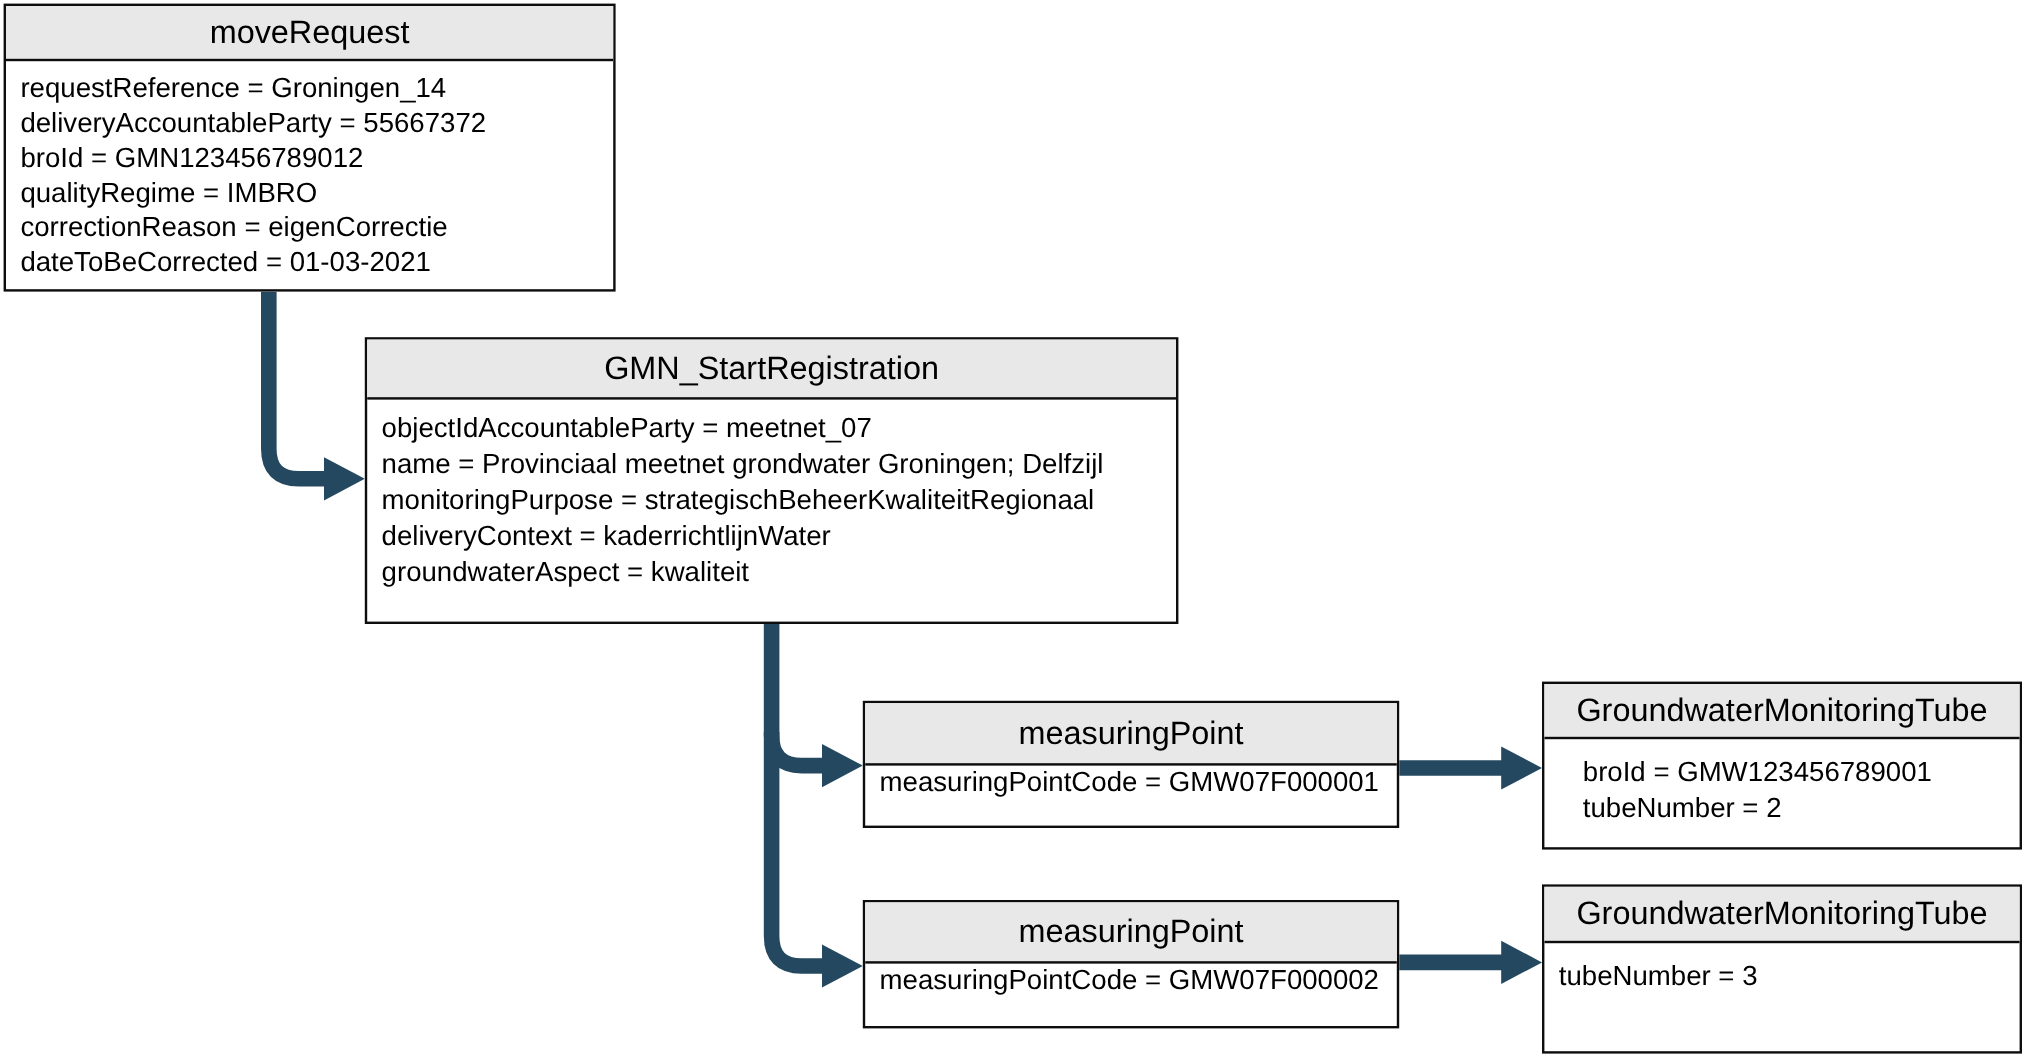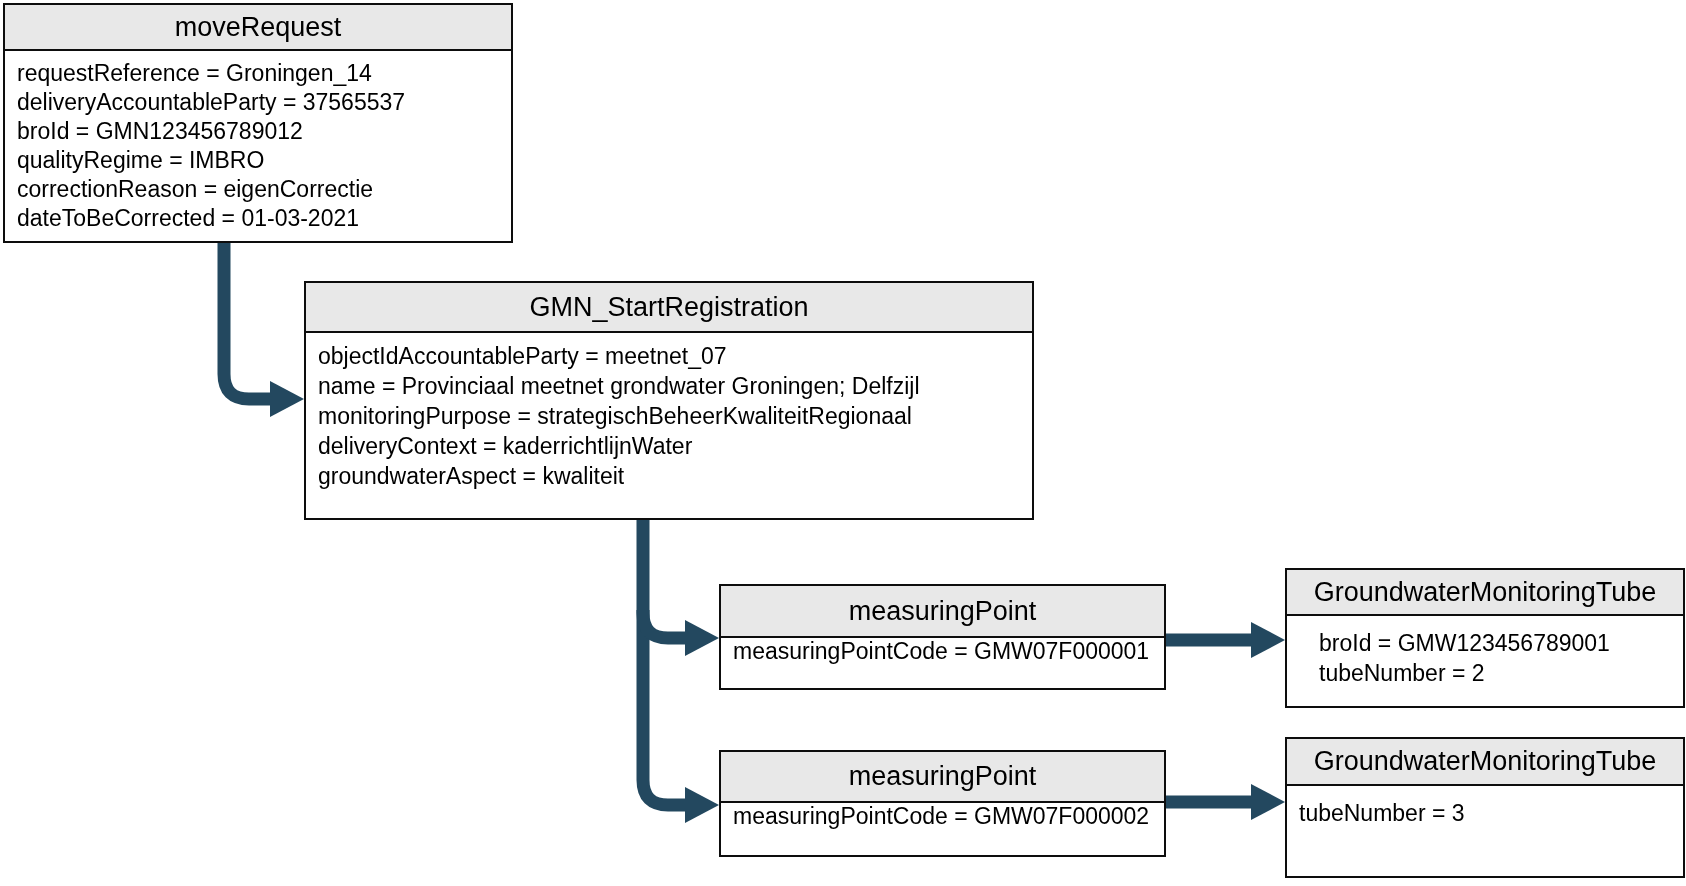--- a/index.html
+++ b/index.html
@@ -78,29 +78,29 @@
     <g>
       <path class="line" d="M 1166 802 L 1253 802"></path>
       <polygon class="head" points="1251,784 1285,802 1251,820"></polygon>
     </g>
   </svg>
 
   <div class="uml-box" style="left:3px;top:3px;width:510px;height:240px;">
     <div class="uml-title" style="height:46px;">moveRequest</div>
     <div class="uml-body lh29">
       <div class="attr">requestReference = Groningen_14</div>
-      <div class="attr">deliveryAccountableParty = 37565537</div>
+      <div class="attr">deliveryAccountableParty = 55667372</div>
       <div class="attr">broId = GMN123456789012</div>
       <div class="attr">qualityRegime = IMBRO</div>
       <div class="attr">correctionReason = eigenCorrectie</div>
       <div class="attr">dateToBeCorrected = 01-03-2021</div>
     </div>
   </div>
 
-  <div class="uml-box" style="left:304px;top:281px;width:730px;height:239px;">
+  <div class="uml-box" style="left:304px;top:281px;width:678px;height:239px;">
     <div class="uml-title" style="height:50px;">GMN_StartRegistration</div>
     <div class="uml-body lh30">
       <div class="attr">objectIdAccountableParty = meetnet_07</div>
       <div class="attr">name = Provinciaal meetnet grondwater Groningen; Delfzijl</div>
       <div class="attr">monitoringPurpose = strategischBeheerKwaliteitRegionaal</div>
       <div class="attr">deliveryContext = kaderrichtlijnWater</div>
       <div class="attr">groundwaterAspect = kwaliteit</div>
     </div>
   </div>
 

